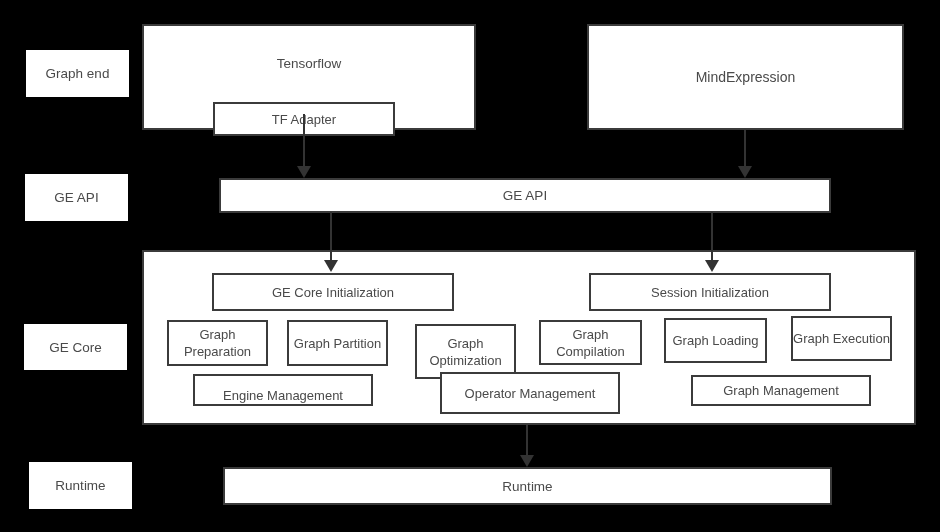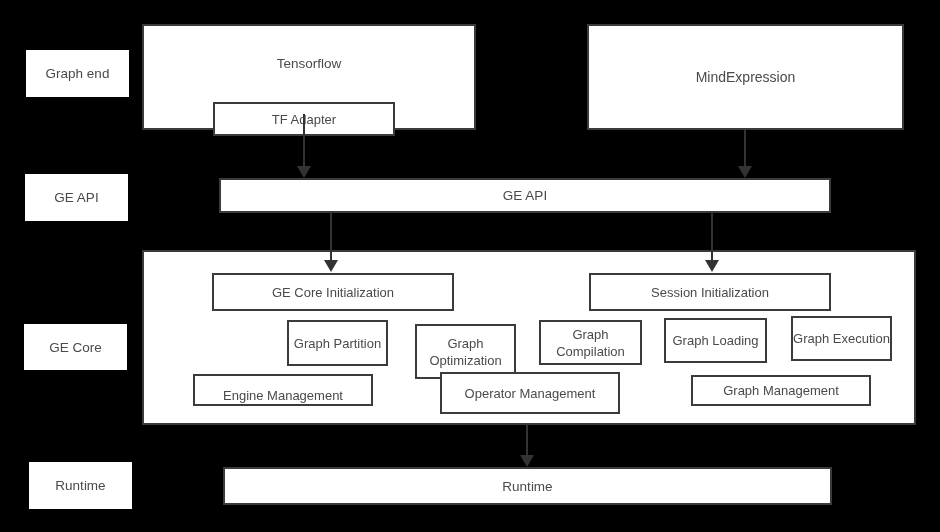--- a/index.html
+++ b/index.html
@@ -131,20 +131,23 @@
 
   <div class="box gecore-outer"></div>
 
   <div class="box init-session">
     <span>Session Initialization</span>
   </div>
   <div class="box init-gecore">
     <span>GE Core Initialization</span>
   </div>
 
+  <div class="box mod-prep">
+    <span>Graph Preparation</span>
+  </div>
   <div class="box mod-part">
     <span>Graph Partition</span>
   </div>
   <div class="box mod-opt">
     <span>Graph Optimization</span>
   </div>
   <div class="box mod-comp">
     <span>Graph Compilation</span>
   </div>
   <div class="box mod-exec">

